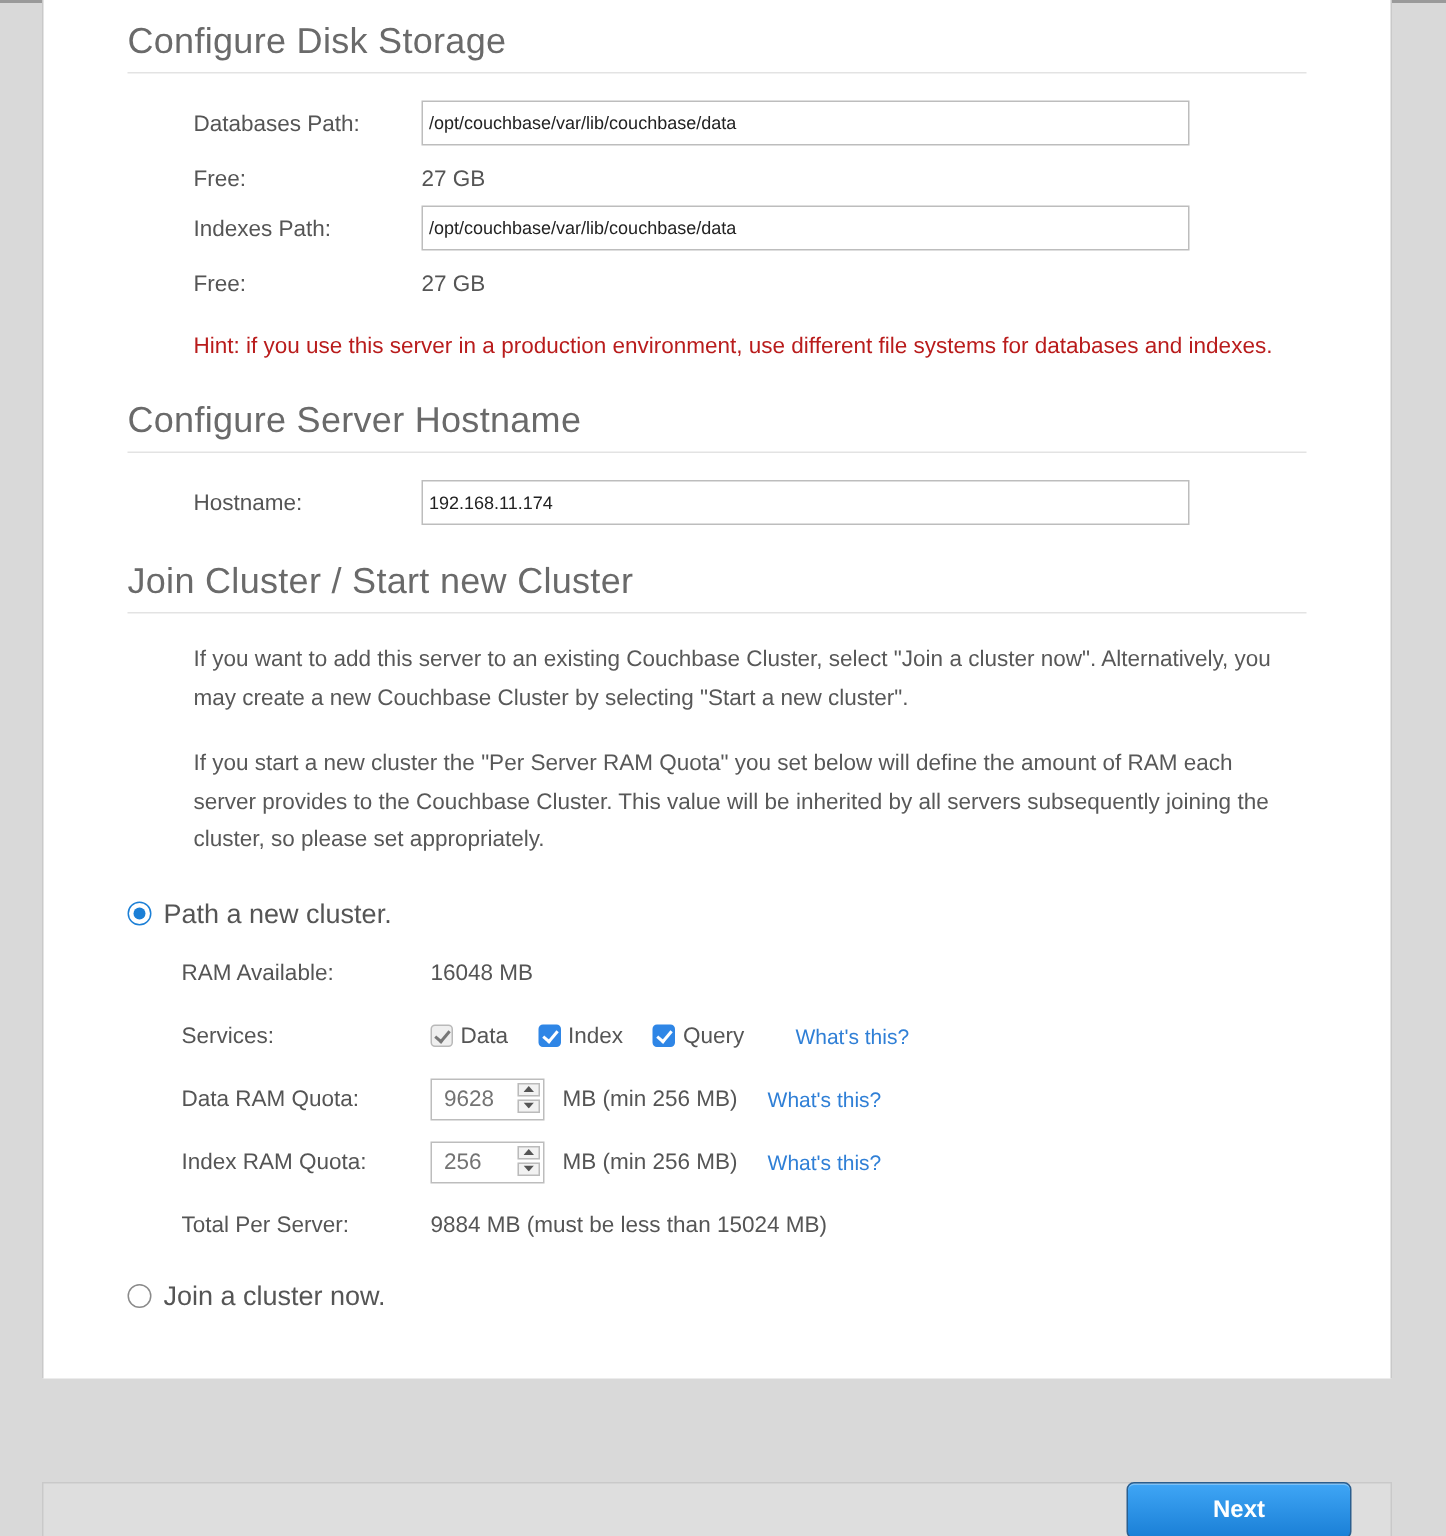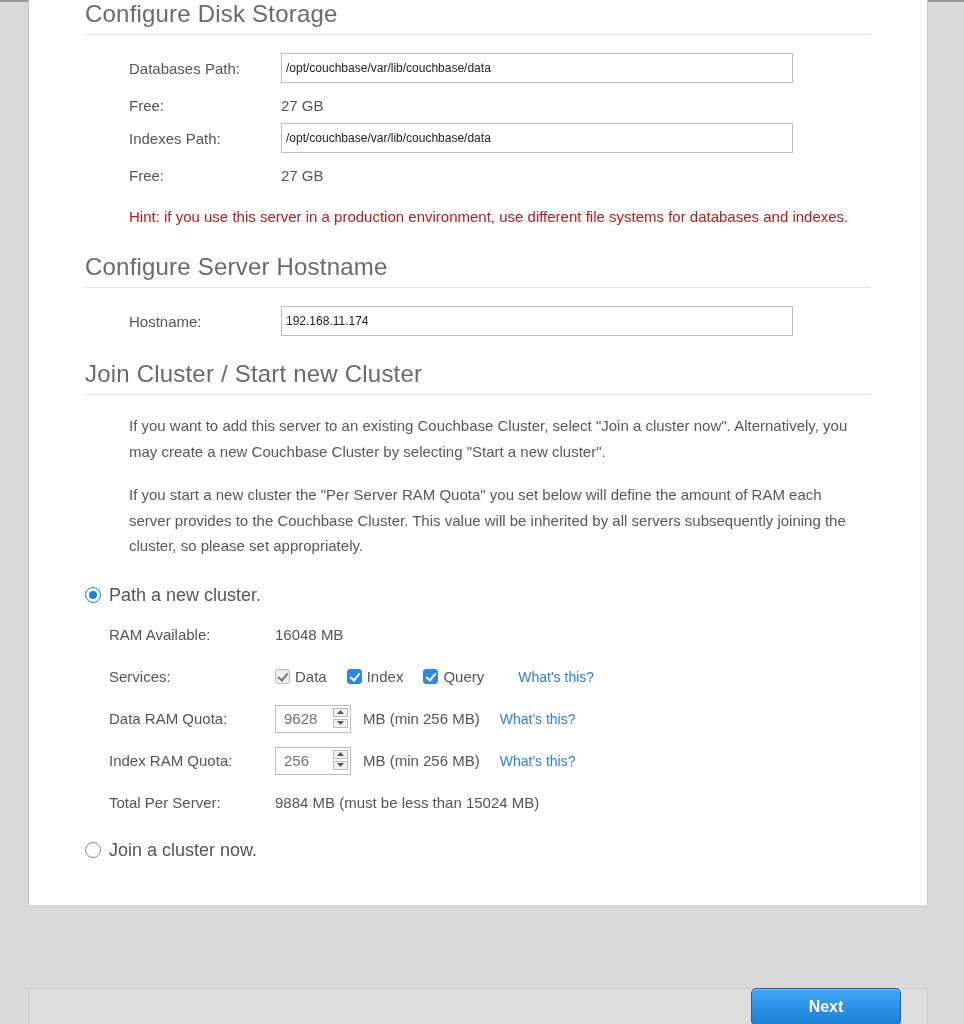--- a/index.html
+++ b/index.html
@@ -29,21 +29,21 @@
   .content {
     padding: 0 56px 30px 56px;
   }
   h2.section-title {
     font-weight: 400;
     font-size: 24px;
     color: #6a6a6a;
     margin: 24px 0 6px 0;
     letter-spacing: 0.2px;
   }
-  h2.first { margin-top: 0px; padding-top: 0; }
+  h2.first { margin-top: 0px; padding-top: 14px; }
   .rule {
     border: 0;
     border-top: 1px solid #e3e3e3;
     margin: 4px 0 18px 0;
   }
   .form-block {
     margin-left: 44px;
     margin-right: 10px;
   }
   .row {
@@ -110,21 +110,21 @@
     left: 3px; top: 3px;
     width: 8px; height: 8px;
     background: #1b7fd6;
     border-radius: 50%;
   }
   .radio-label {
     font-size: 18px;
     color: #555555;
   }
   .sub-block {
-    margin-left: 24px;
+    margin-left: 36px;
   }
   .srow {
     display: flex;
     align-items: center;
     margin-bottom: 12px;
     min-height: 30px;
   }
   .slbl {
     flex: 0 0 166px;
     color: #555555;

